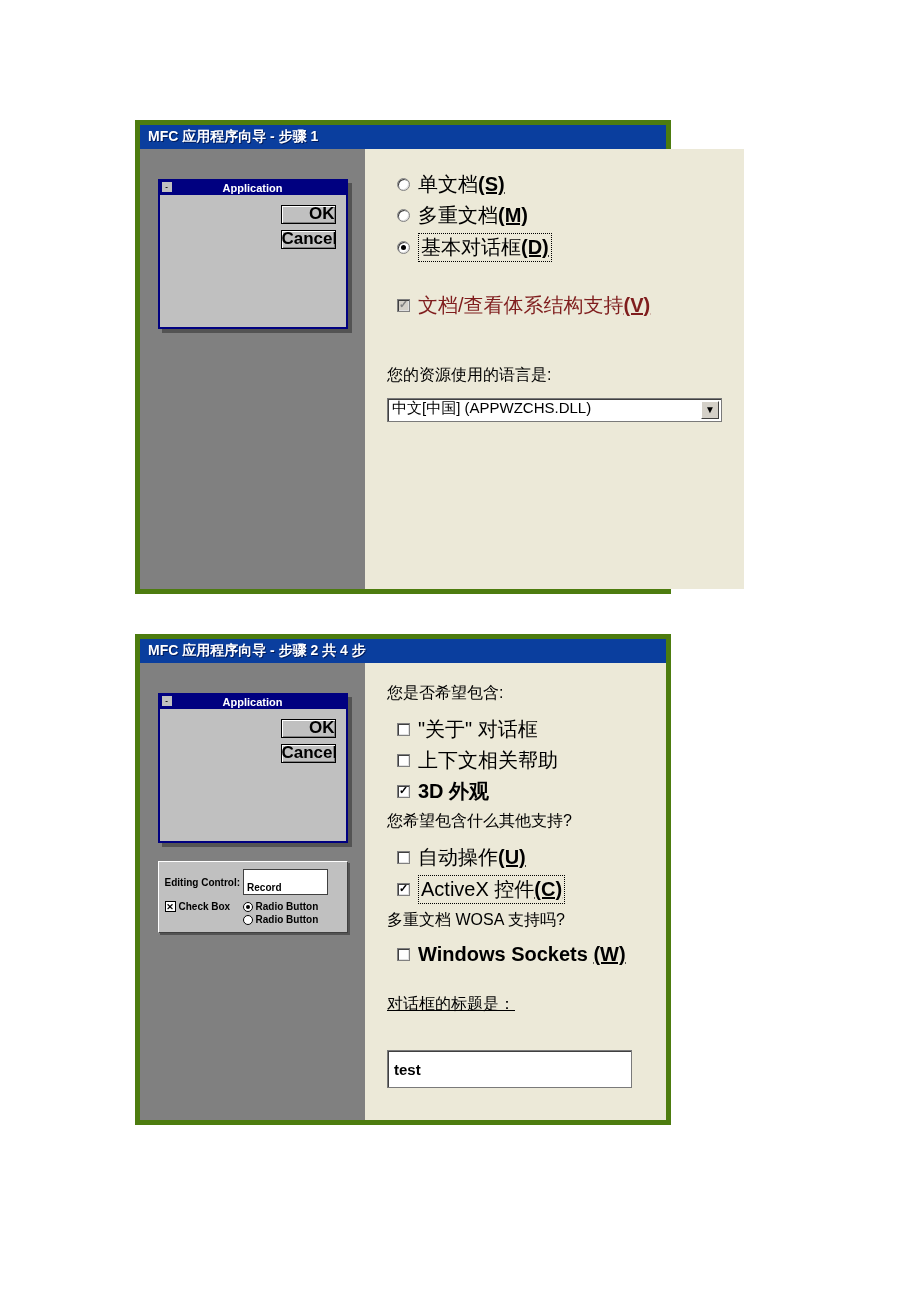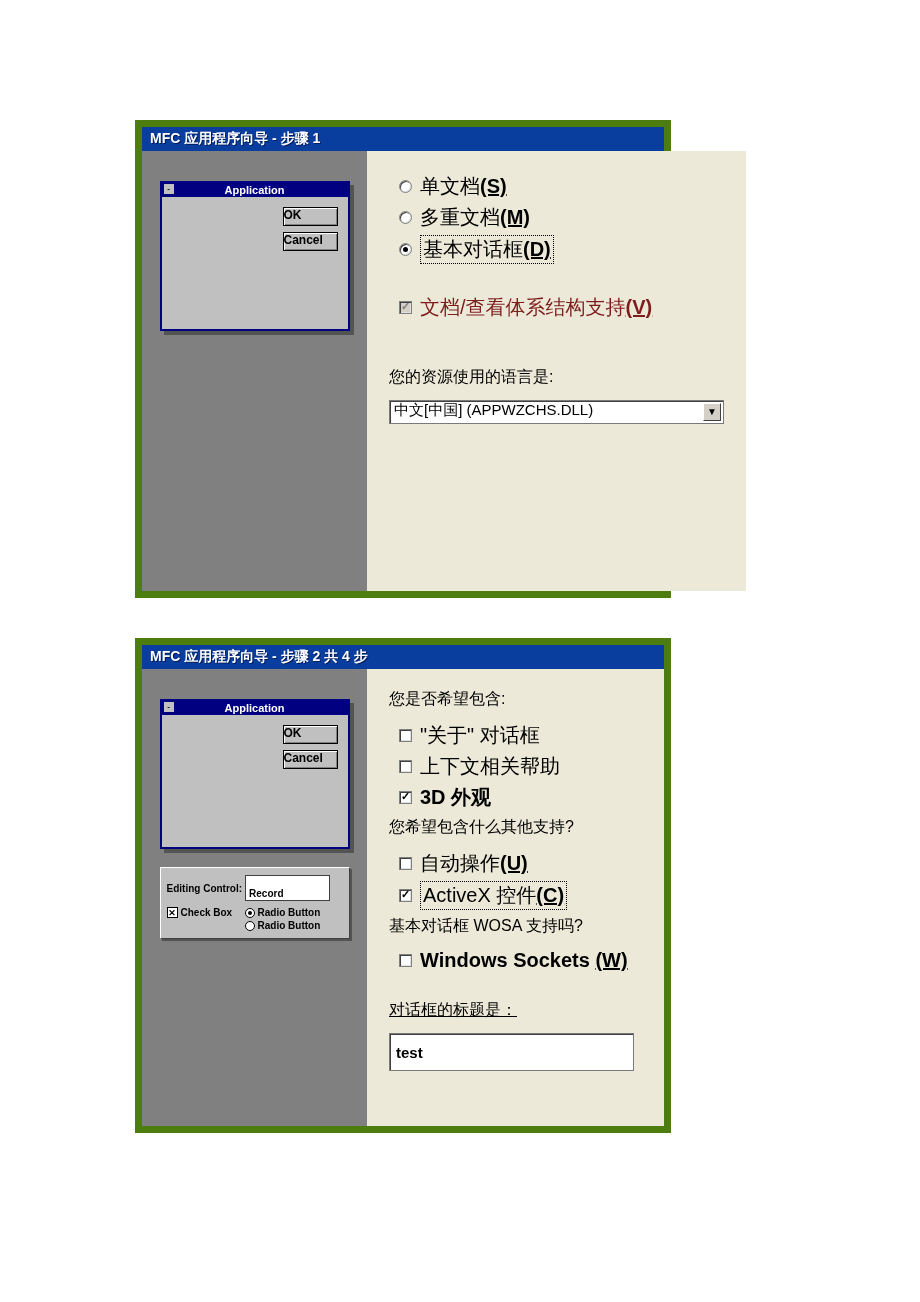--- a/index.html
+++ b/index.html
@@ -5,21 +5,21 @@
     * { box-sizing: border-box; margin: 0; padding: 0; }
     body {
       background: #ffffff;
       font-family: "Microsoft YaHei", Arial, sans-serif;
       font-size: 14px;
       padding: 120px 135px 200px 135px;
       color: #000;
     }
     .wizard {
       width: 536px;
-      border: 7px solid #4d7c0f;
+      border: 5px solid #4d7c0f;
       margin-bottom: 40px;
       background: #ece9d8;
     }
     .titlebar {
       background: linear-gradient(to right, #0a246a 0%, #3a6ea5 60%, #a6caf0 100%);
       background: #0a3e9e;
       color: #fff;
       font-weight: bold;
       font-size: 14px;
       padding: 3px 8px;
@@ -72,24 +72,24 @@
       line-height: 10px;
       color: #000;
     }
     .preview-btn {
       display: block;
       margin: 6px auto 0 auto;
       width: 55px;
       height: 19px;
       background: #c0c0c0;
       border: 1px solid #000;
-      font-size: 12px;
+      font-size: 17px;
       font-weight: bold;
       line-height: 15px;
-      text-align: left;
+      text-align: right;
       box-shadow: inset 1px 1px 0 #fff, inset -1px -1px 0 #808080;
     }
     .preview-buttons {
       position: absolute;
       top: 18px;
       right: 10px;
     }
     .section-label {
       font-size: 16px;
       margin-bottom: 12px;
@@ -163,20 +163,21 @@
     }
     .textinput {
       width: 245px;
       height: 26px;
       border: 1px solid #7a7a7a;
       background: #fff;
       box-shadow: inset 1px 1px 0 #404040;
       padding: 18px 6px;
       font-size: 15px;
       font-weight: bold;
+      margin-top: 23px;
     }
     .small-panel {
       margin-top: 10px;
       width: 190px;
       background: #c0c0c0;
       border: 1px solid #fff;
       border-right-color: #404040;
       border-bottom-color: #404040;
       box-shadow: 2px 2px 0 rgba(0,0,0,0.35);
       padding: 5px 6px;
@@ -332,21 +333,21 @@
 
       <div class="check-row">
         <span class="checkbox"></span>
         <span><span>自动操作</span><span class="underline">(U)</span></span>
       </div>
       <div class="check-row">
         <span class="checkbox checked"></span>
         <span class="dotted-focus"><span>ActiveX 控件</span><span class="underline">(C)</span></span>
       </div>
 
-      <div class="section-label" style="margin-top:6px;">基本对话框 WOSA 支持吗?</div>
+      <div class="section-label" style="margin-top:6px;">多重文档 WOSA 支持吗?</div>
 
       <div class="check-row">
         <span class="checkbox"></span>
         <span class="bold"><span>Windows Sockets </span><span class="underline">(W)</span></span>
       </div>
 
       <div class="section-label" style="margin-top:28px;text-decoration:underline;">对话框的标题是：</div>
       <input class="textinput" value="test" style="">
     </div>
   </div>

